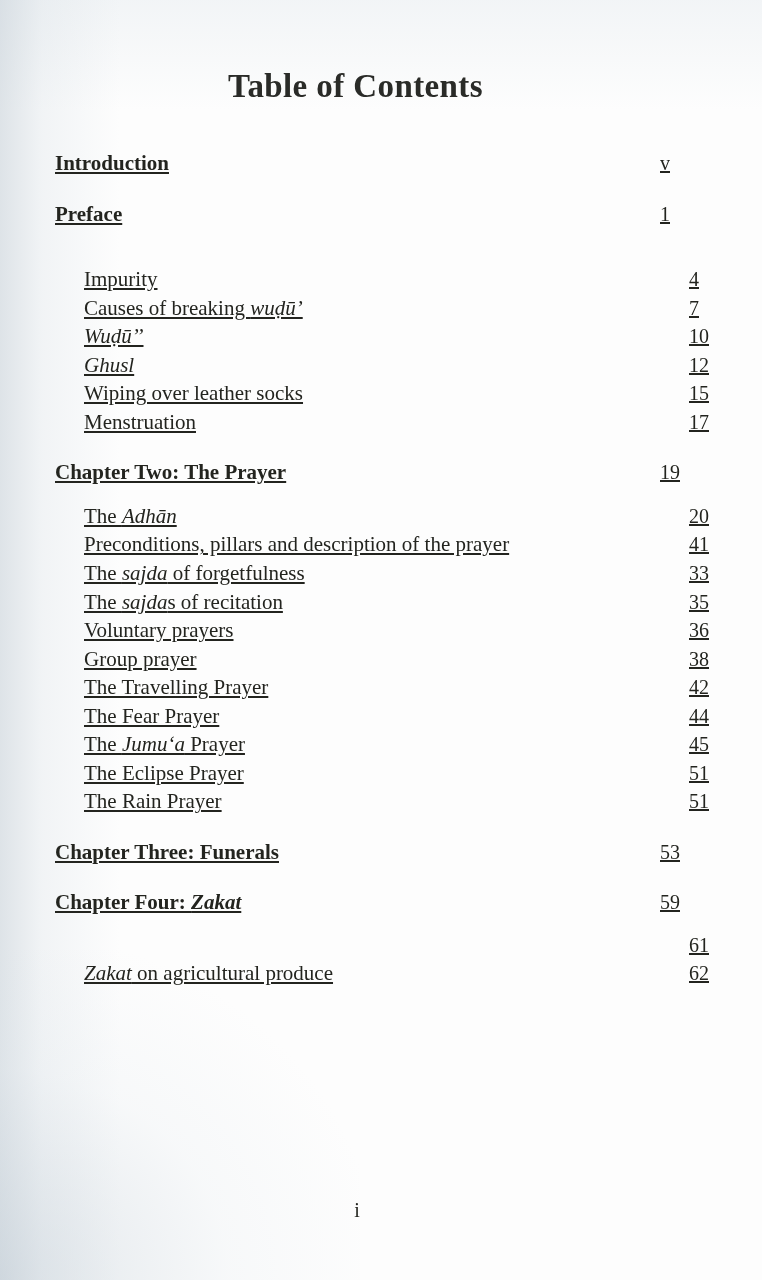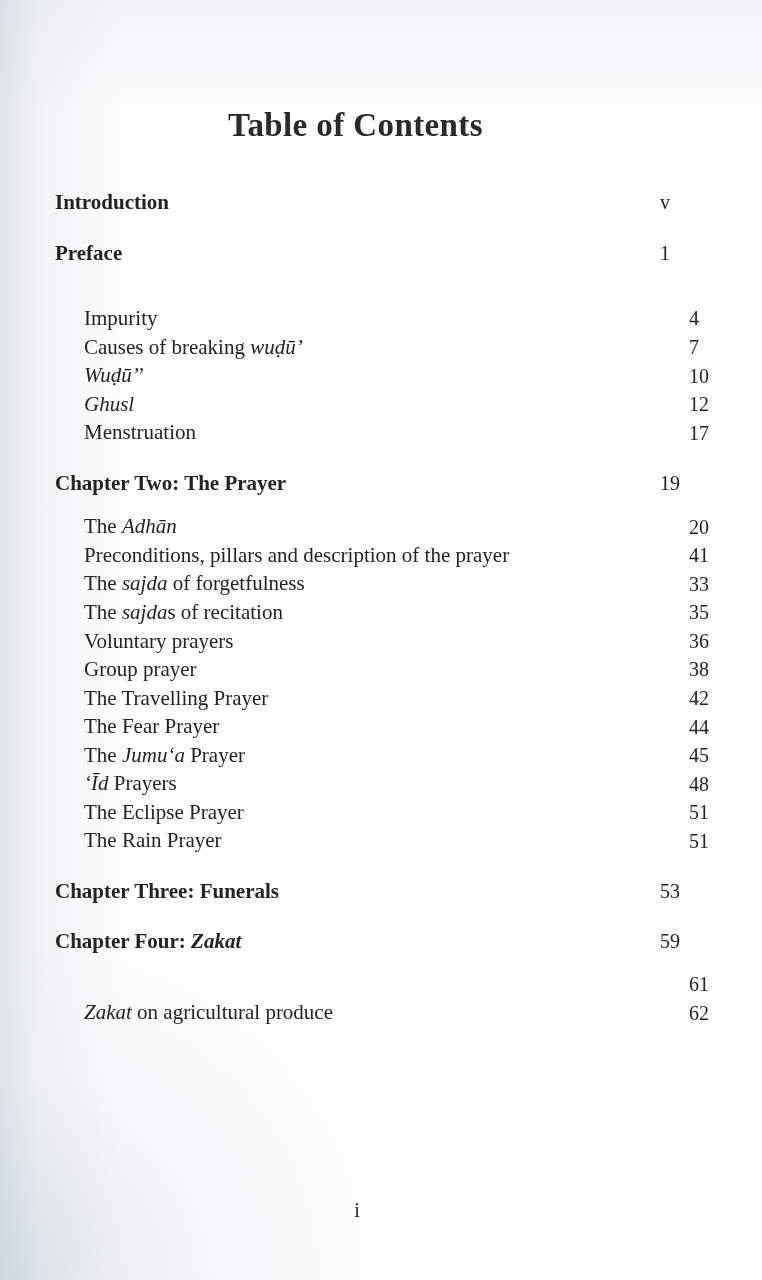--- a/index.html
+++ b/index.html
@@ -55,27 +55,28 @@
     z-index: 2;
     padding: 0 58px 0 55px;
   }
 
   .toc-title {
     text-align: center;
     font-size: 33px;
     font-weight: bold;
     letter-spacing: 0.4px;
     margin: 0;
-    padding-top: 107px;
+    padding-top: 68px;
     padding-right: 48px;
     color: #2a2b28;
   }
 
   .toc-list {
     margin-top: 44px;
+    text-decoration: underline;
   }
 
   .entry {
     display: flex;
     align-items: baseline;
     width: 100%;
   }
   .entry .label {
     flex: 0 1 auto;
     white-space: nowrap;
@@ -101,21 +102,20 @@
   .entry.level-chapter .page-no {
     font-weight: normal;
     font-size: 20px;
   }
 
   
   .entry.level-sub {
     font-size: 21px;
     font-weight: normal;
     padding-left: 29px;
-    align-items: flex-end;
   }
 
   
   .gap-lg { height: 22px; }
   .gap-md { height: 15px; }
   .row-tight { line-height: 1.36; }
 
   i, .it { font-style: italic; }
 
   .folio {
@@ -169,20 +169,25 @@
           <span class="label"><i>Wuḍū’’</i></span>
           <span class="filler"></span>
           <span class="page-no">10</span>
         </div>
         <div class="entry row-tight level-sub">
           <span class="label"><i>Ghusl</i></span>
           <span class="filler"></span>
           <span class="page-no">12</span>
         </div>
         <div class="entry row-tight level-sub">
+          <span class="label"><span>Wiping over leather socks</span></span>
+          <span class="filler"></span>
+          <span class="page-no">15</span>
+        </div>
+        <div class="entry row-tight level-sub">
           <span class="label"><span>Menstruation</span></span>
           <span class="filler"></span>
           <span class="page-no">17</span>
         </div>
         <div class="gap-lg"></div>
         <div class="entry row-tight level-chapter">
           <span class="label"><span>Chapter Two: The Prayer</span></span>
           <span class="filler"></span>
           <span class="page-no">19</span>
         </div>
@@ -226,25 +231,20 @@
           <span class="label"><span>The Fear Prayer</span></span>
           <span class="filler"></span>
           <span class="page-no">44</span>
         </div>
         <div class="entry row-tight level-sub">
           <span class="label"><span>The </span><i>Jumu‘a</i><span> Prayer</span></span>
           <span class="filler"></span>
           <span class="page-no">45</span>
         </div>
         <div class="entry row-tight level-sub">
-          <span class="label"><i>‘Īd</i><span> Prayers</span></span>
-          <span class="filler"></span>
-          <span class="page-no">48</span>
-        </div>
-        <div class="entry row-tight level-sub">
           <span class="label"><span>The Eclipse Prayer</span></span>
           <span class="filler"></span>
           <span class="page-no">51</span>
         </div>
         <div class="entry row-tight level-sub">
           <span class="label"><span>The Rain Prayer</span></span>
           <span class="filler"></span>
           <span class="page-no">51</span>
         </div>
         <div class="gap-lg"></div>

